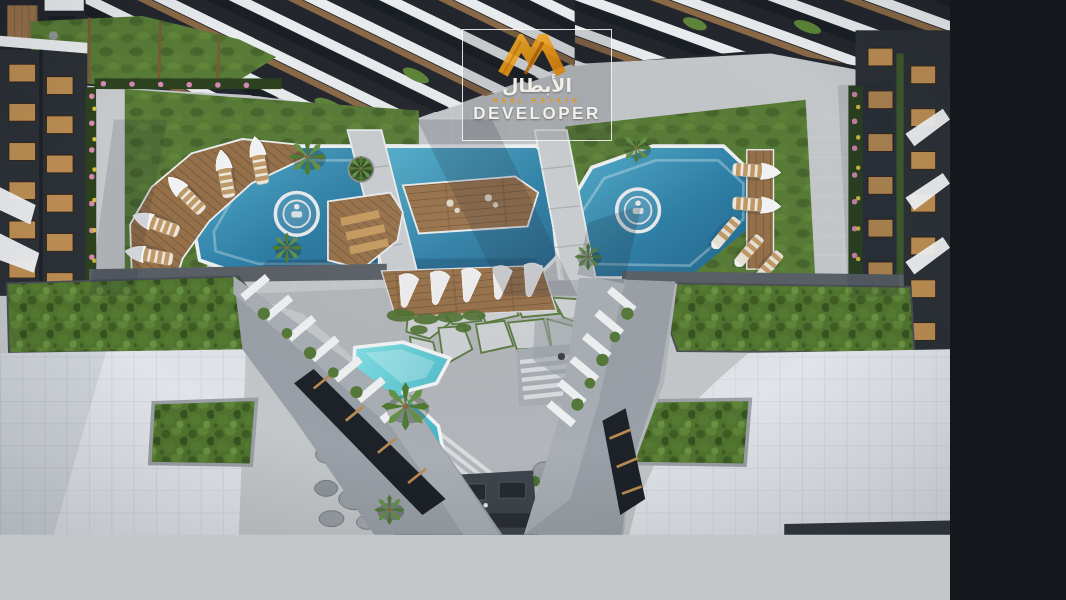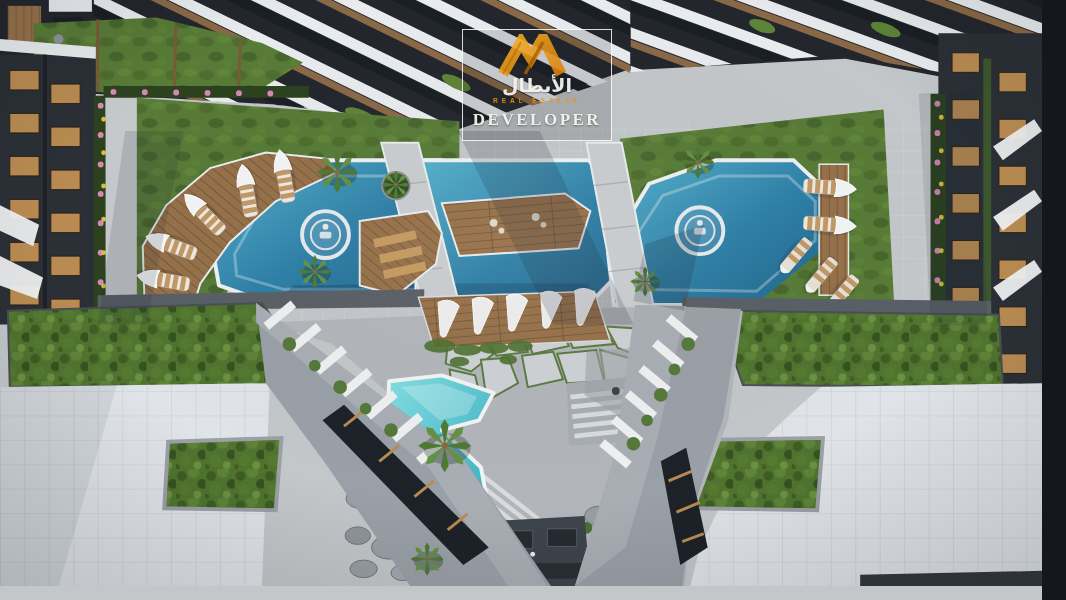--- a/index.html
+++ b/index.html
@@ -1,29 +1,29 @@
 <!DOCTYPE html>
 <html style="--accent: #e8940f; --pavement: #c3c7ca; --plaza: #e0e4e8; --plaza-line: #c7cdd4; --court: #b2b6ba; --lawn: #587b37; --shrub: #50742f; --wood: #96714a; --wood-l: #b98b52; --wood-d: #6e5234; --bldg-dark: #2b3036; --bldg-dark2: #23272d; --bldg-gray: #9aa0a7; --white-s: #e9ecee; --fin: #eef0f2;"><head>
 <meta charset="utf-8">
 <style>
   html,body{margin:0;padding:0;background:#14171b;}
-  .stage{position:relative;width:1042px;height:600px;overflow:hidden;
+  .stage{position:relative;width:950px;height:600px;overflow:hidden;
          font-family:"Liberation Sans",sans-serif;background:#c3c7ca;}
   .stage svg.scene{position:absolute;inset:0;display:block;}
   
   .watermark{position:absolute;left:462px;top:29px;width:150px;height:112px;
     border:1.5px solid rgba(255,255,255,.88);background:rgba(22,25,30,.16);
     display:flex;flex-direction:column;align-items:center;justify-content:flex-start;
     padding-top:4px;box-sizing:border-box;opacity:.96;}
   .wm-arabic{color:#f3f1ea;font-size:19px;line-height:20px;font-weight:bold;
     font-family:"DejaVu Sans",sans-serif;text-shadow:0 1px 2px rgba(0,0,0,.35);margin-top:-3px;}
   .wm-tagline{color:var(--accent,#e8940f);font-size:6.5px;letter-spacing:4px;
     white-space:nowrap;margin-top:2px;font-weight:bold;opacity:.95;}
-  .wm-name{color:#f4f2ec;font-family:Liberation Serif, serif;font-size:17px;
-    letter-spacing:2.5px;font-weight:600;margin-top:6px;white-space:nowrap;
+  .wm-name{color:#f4f2ec;font-family:Liberation Sans, sans-serif;font-size:17px;
+    letter-spacing:2.5px;font-weight:600;margin-top:0;white-space:nowrap;
     text-shadow:0 1px 2px rgba(0,0,0,.4);}
 </style>
 </head>
 <body>
 
 <div class="stage">
 <svg class="scene" viewBox="0 0 1066 600">
   <defs>
     <linearGradient id="poolG" x1="0" y1="0" x2="1" y2="1">
       <stop offset="0" stop-color="#55b1cd"></stop>

